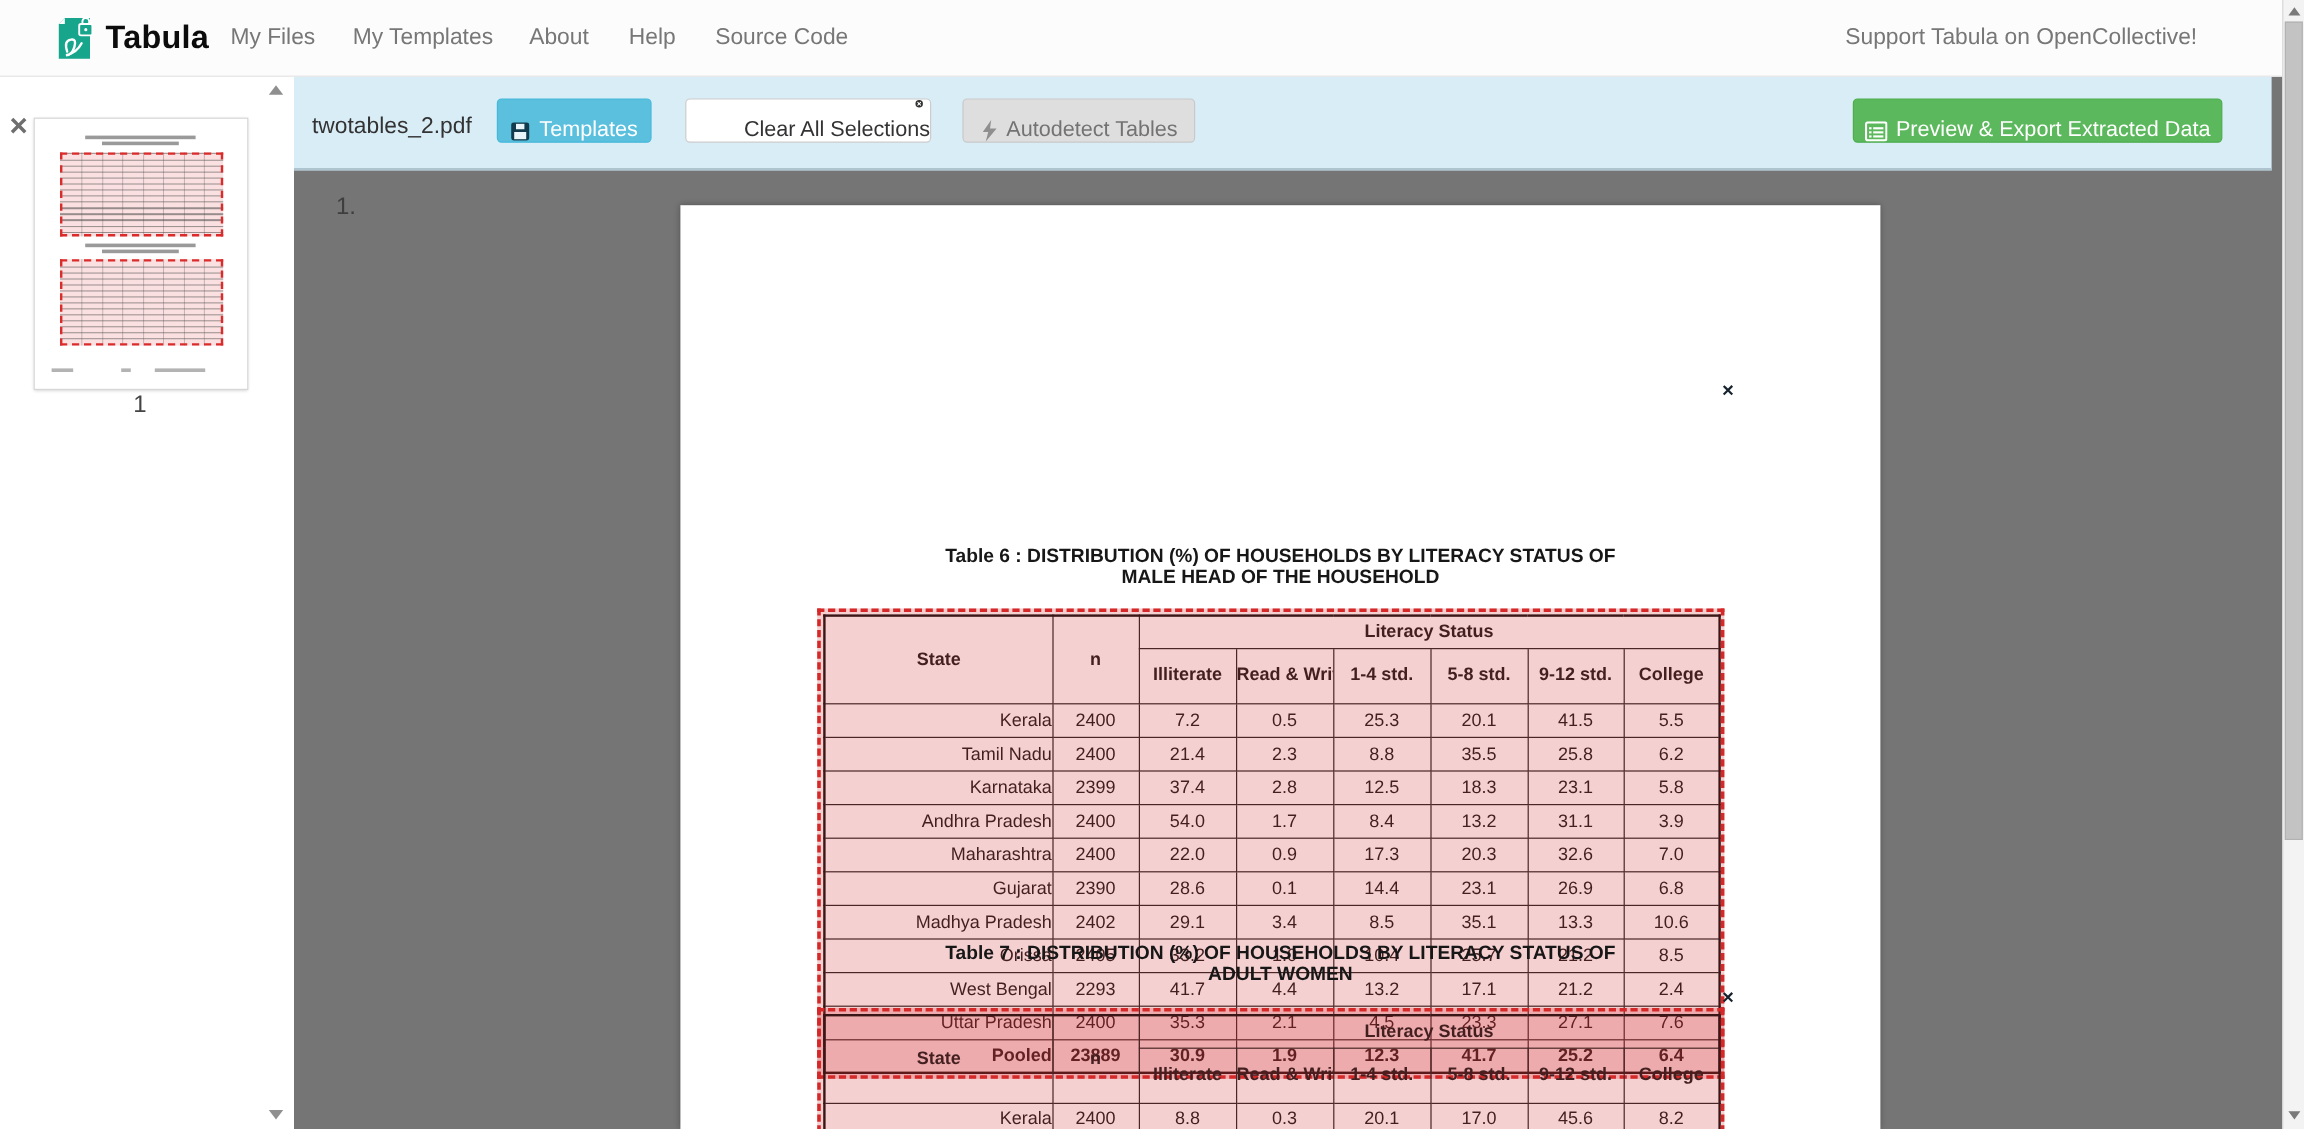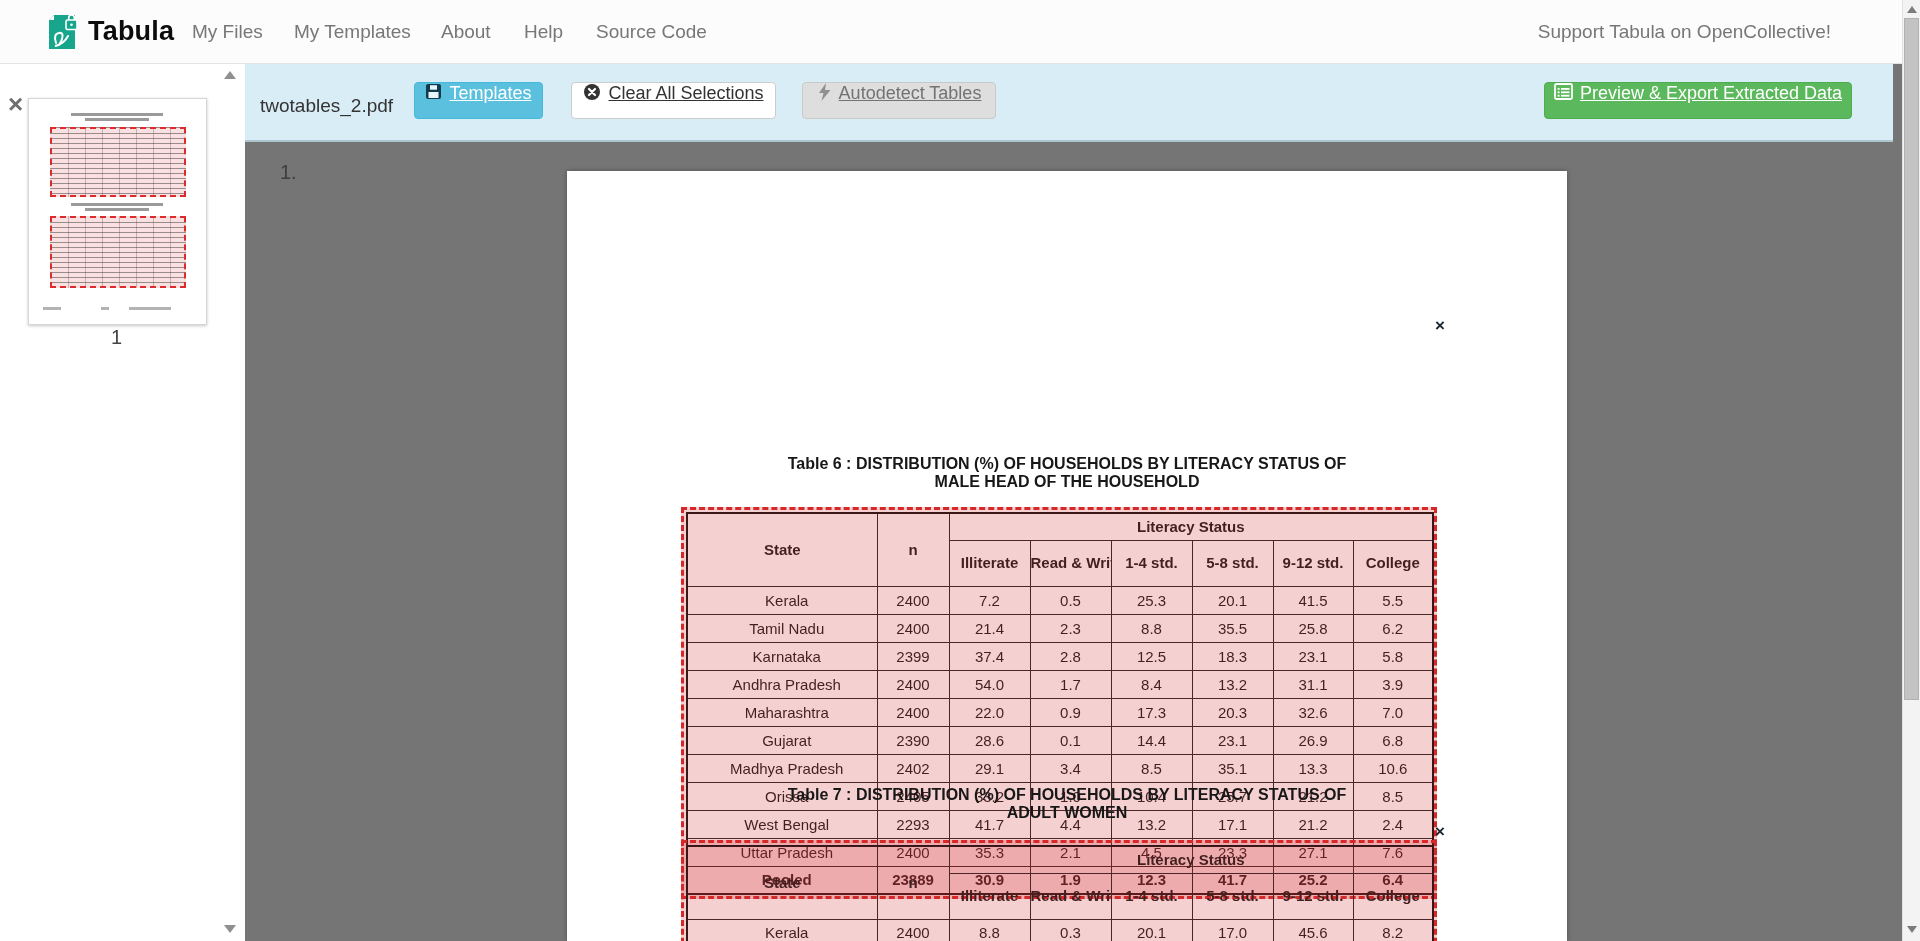--- a/index.html
+++ b/index.html
@@ -36,24 +36,24 @@
               border-right:6px solid transparent;cursor:pointer;}
   .side-arrow.up{left:224px;top:8px;border-bottom:8px solid #8f8f8f;}
   .side-arrow.down{left:224px;top:862px;border-top:8px solid #8f8f8f;}
 
   
   .toolbar{position:absolute;left:245px;top:63px;width:1648px;height:79px;
            background:#d9edf7;border-bottom:2px solid #aec4cf;z-index:25;box-sizing:border-box;}
   .toolbar .filename{position:absolute;left:15px;top:4px;height:77px;line-height:77px;
                      font-size:19px;color:#333;}
   .tbtn{position:absolute;top:19px;height:37px;box-sizing:border-box;border-radius:4px;
-        display:flex;align-items:flex-start;justify-content:center;gap:7px;
-        font-size:18px;cursor:pointer;border:1px solid transparent;white-space:nowrap;text-decoration:underline;}
+        display:flex;align-items:flex-end;justify-content:center;gap:7px;
+        font-size:18px;cursor:pointer;border:1px solid transparent;white-space:nowrap;}
   .tbtn-info{left:169px;width:129px;background:#5bc0de;border-color:#46b8da;color:#fff;}
-  .tbtn-default{left:326px;width:205px;background:#fff;border-color:#ccc;color:#333;}
+  .tbtn-default{left:326px;width:205px;background:#fff;border-color:#ccc;color:#333;flex-direction:column;}
   .tbtn-disabled{left:557px;width:194px;background:#dedede;border-color:#c9c9c9;color:#737373;cursor:default;}
   .tbtn-success{left:1299px;width:308px;background:#5cb85c;border-color:#4cae4c;color:#fff;}
 
   
   .canvas{position:absolute;left:245px;top:63px;width:1657px;height:878px;background:#757575;z-index:10;}
   .canvas-label{position:absolute;left:35px;top:98px;font-size:20px;color:#3e3e3e;}
   .pdf-page{position:absolute;left:322px;top:108px;width:1000px;height:770px;background:#fff;
             overflow:hidden;box-shadow:0 0 5px rgba(0,0,0,.30);}
 
   .pdf-title{position:absolute;left:0;width:1000px;text-align:center;
@@ -61,21 +61,21 @@
 
   table.pdftable{position:absolute;left:119px;border-collapse:collapse;table-layout:fixed;
                  width:746px;font-size:15px;color:#1d1d1d;}
   table.pdftable th, table.pdftable td{border:1px solid #262626;padding:0;text-align:center;
                  overflow:hidden;white-space:nowrap;}
   table.pdftable{border:2px solid #111;}
   table.pdftable thead tr.gr{height:27px;}
   table.pdftable thead tr.sub{height:46px;}
   table.pdftable thead th{font-weight:bold;font-size:15px;line-height:16px;}
   table.pdftable tbody tr{height:28px;}
-  table.pdftable tbody td:first-child{text-align:center;padding-left:9px;}
+  table.pdftable tbody td:first-child{text-align:right;padding-left:9px;}
   table.pdftable tbody tr.row-bold{font-weight:bold;}
 
   .sel-box{position:absolute;left:114px;width:756px;box-sizing:border-box;
            border:3px dashed #d62828;background:rgba(210,40,45,.22);cursor:move;}
   .sel-close{position:absolute;left:868px;width:22px;font-size:17px;font-weight:900;
              color:#16232e;cursor:pointer;line-height:17px;}
 
   
   .scrollbar{position:absolute;left:1902px;top:0;width:18px;height:941px;background:#f3f3f3;
              border-left:1px solid #e2e2e2;z-index:40;box-sizing:border-box;}

